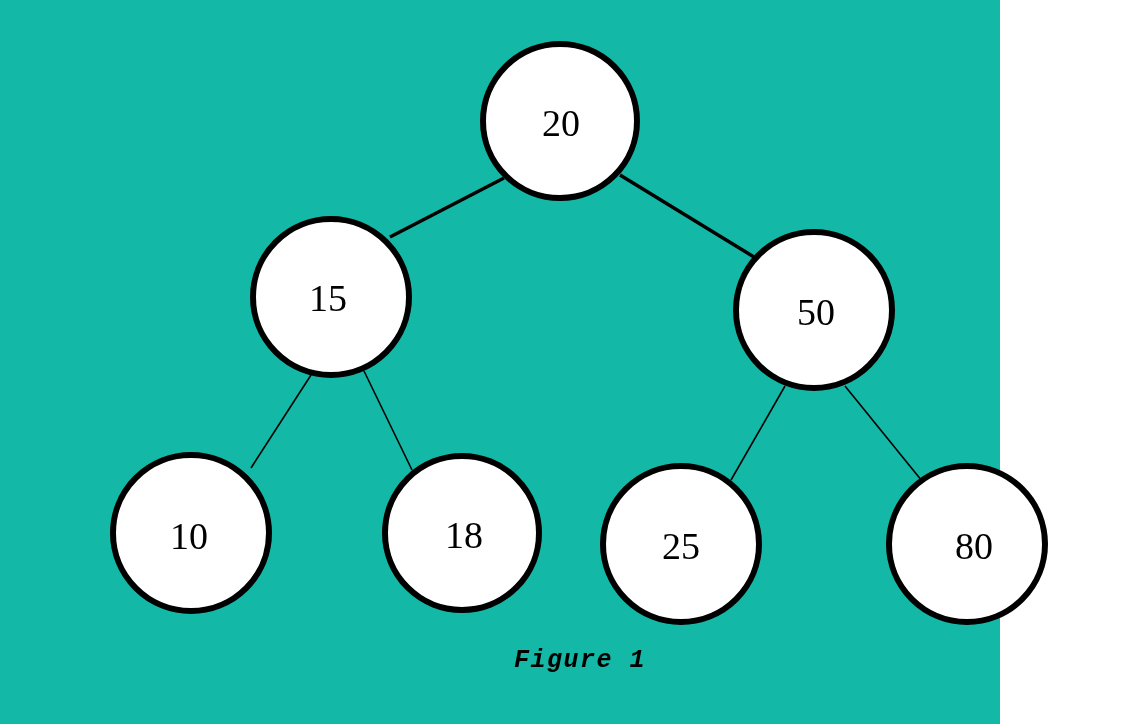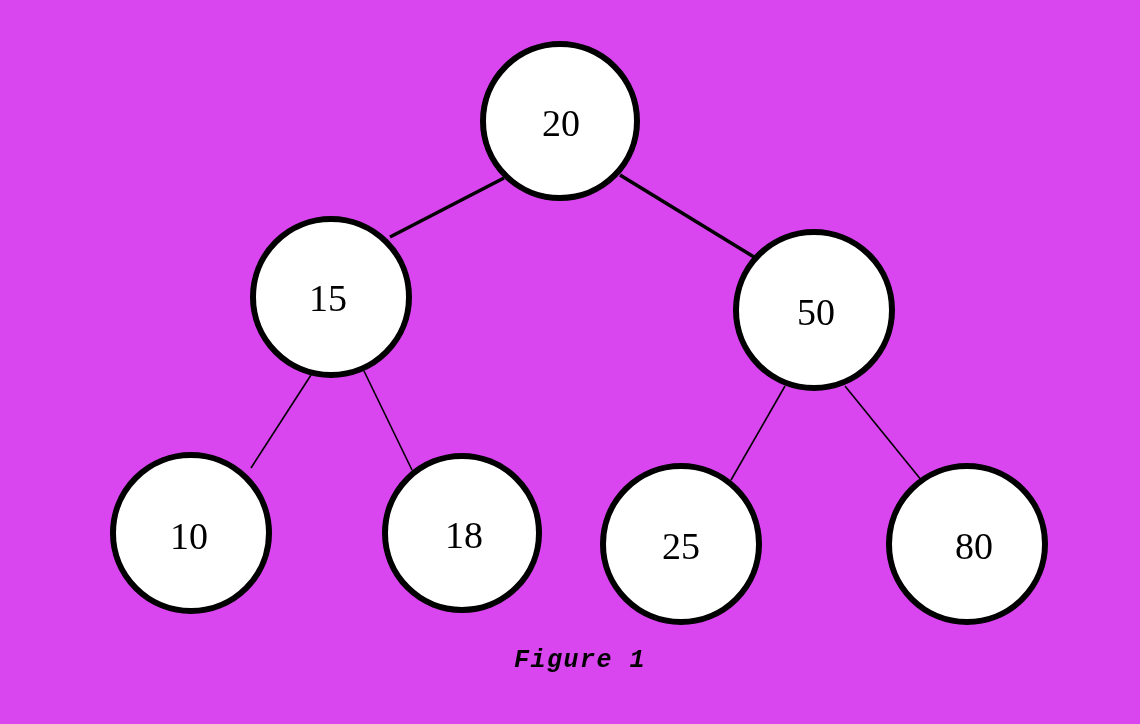--- a/index.html
+++ b/index.html
@@ -9,23 +9,23 @@
     background: #ffffff;
   }
   body {
     width: 1140px;
     height: 724px;
     overflow: hidden;
     font-family: "Liberation Serif", serif;
   }
   #figure-root {
     position: relative;
-    width: 1140px;
+    width: 1000px;
     height: 724px;
-    background: #d946ef;
+    background: #14b8a6;
   }
   #tree-svg {
     position: absolute;
     left: 0;
     top: 0;
     width: 1140px;
     height: 724px;
     display: block;
   }
   .node-circle {

